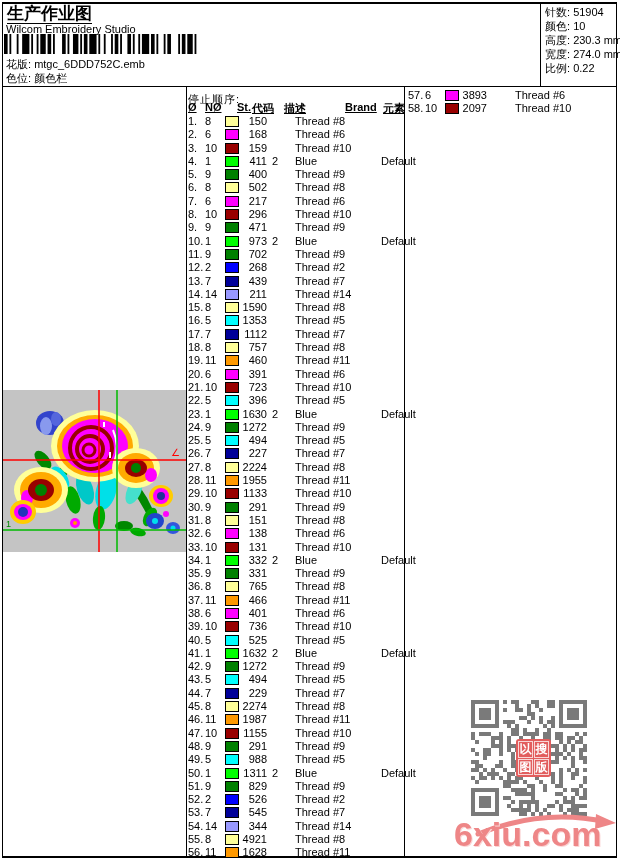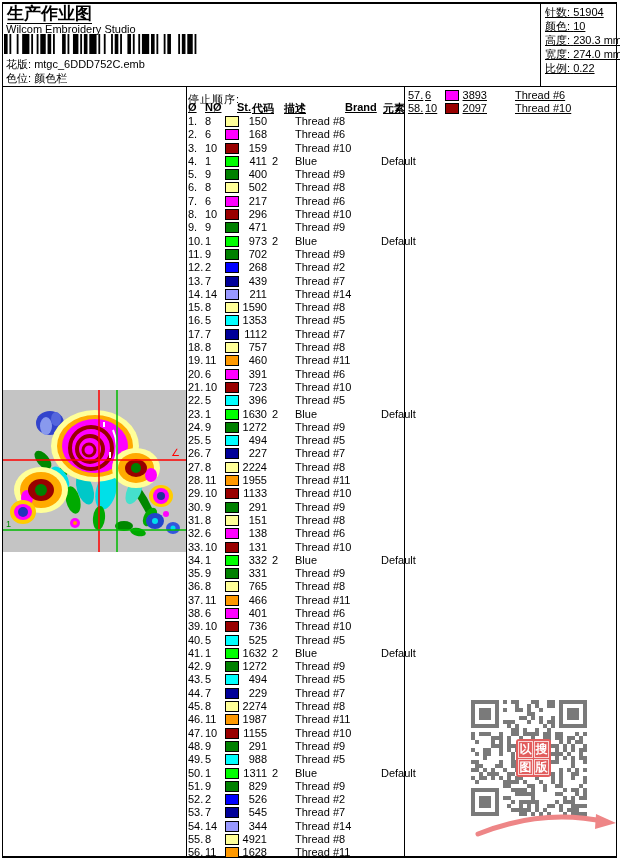--- a/index.html
+++ b/index.html
@@ -19,31 +19,31 @@
   
   .title{position:absolute;left:7px;top:4px;font-size:17px;font-weight:bold;
          border-bottom:1px solid #000;padding-bottom:0px;line-height:19px;}
   .app-name{position:absolute;left:6px;top:23px;font-size:11px;}
   .barcode{position:absolute;left:4px;top:34px;width:196px;height:20px;}
   .meta1{position:absolute;left:6px;top:57px;}
   .meta2{position:absolute;left:6px;top:71px;}
 
   
   .stats{position:absolute;left:545px;top:5px;width:70px;}
-  .stat-line{height:14px;line-height:14px;white-space:nowrap;text-decoration:underline;}
+  .stat-line{height:14px;line-height:14px;white-space:nowrap;}
 
   
   .tableA{position:absolute;left:188px;top:88px;width:214px;}
   .tableB{position:absolute;left:408px;top:89px;width:206px;}
   .sec-title{position:absolute;left:0;top:4px;letter-spacing:1px;white-space:nowrap;}
   .thead{position:absolute;left:0;top:13px;height:13px;width:214px;}
   .thead span{position:absolute;top:0;font-weight:bold;text-decoration:underline;white-space:nowrap;}
   .h0{left:0;} .h1{left:17px;} .h2{left:49px;} .h3{left:64px;} .h4{left:96px;} .h5{left:157px;} .h6{left:195px;font-family:Liberation Serif, serif;}
   .rowsA{position:absolute;left:0;top:27px;width:214px;}
-  .rowsB{position:absolute;left:0;top:0;width:206px;text-decoration:underline;}
+  .rowsB{position:absolute;left:0;top:0;width:206px;}
   .trow{display:grid;grid-template-columns:17px 20px 16px 26px 22px 58px 50px auto;
         height:13.31px;line-height:13px;white-space:nowrap;}
   .c{overflow:visible;}
   .c.st{text-align:right;}
   .c.cd{text-align:right;padding-right:11px;}
   .c.ds{padding-left:6px;}
   .c.br{padding-left:2px;margin-left:32px;}
   .sw i{display:block;width:12px;height:9px;border:1px solid #000;margin-top:1px;}
 
   
@@ -1251,15 +1251,16 @@
     <span>搜</span>
     <span>图</span>
     <span>版</span>
   </div>
 
   <div class="wm">
     <svg class="wm-swoosh" width="170" height="52" viewBox="0 0 170 52">
       <path d="M30 28 Q95 2 158 16" fill="none" stroke="#ee8687" stroke-width="5" stroke-linecap="round"></path>
       <path d="M148 8 L168 17 L147 23 Z" fill="#ee8687"></path>
     </svg>
+    <div class="wm-text">6xiu.com</div>
   </div>
 
 </div>
 
 </body></html>

